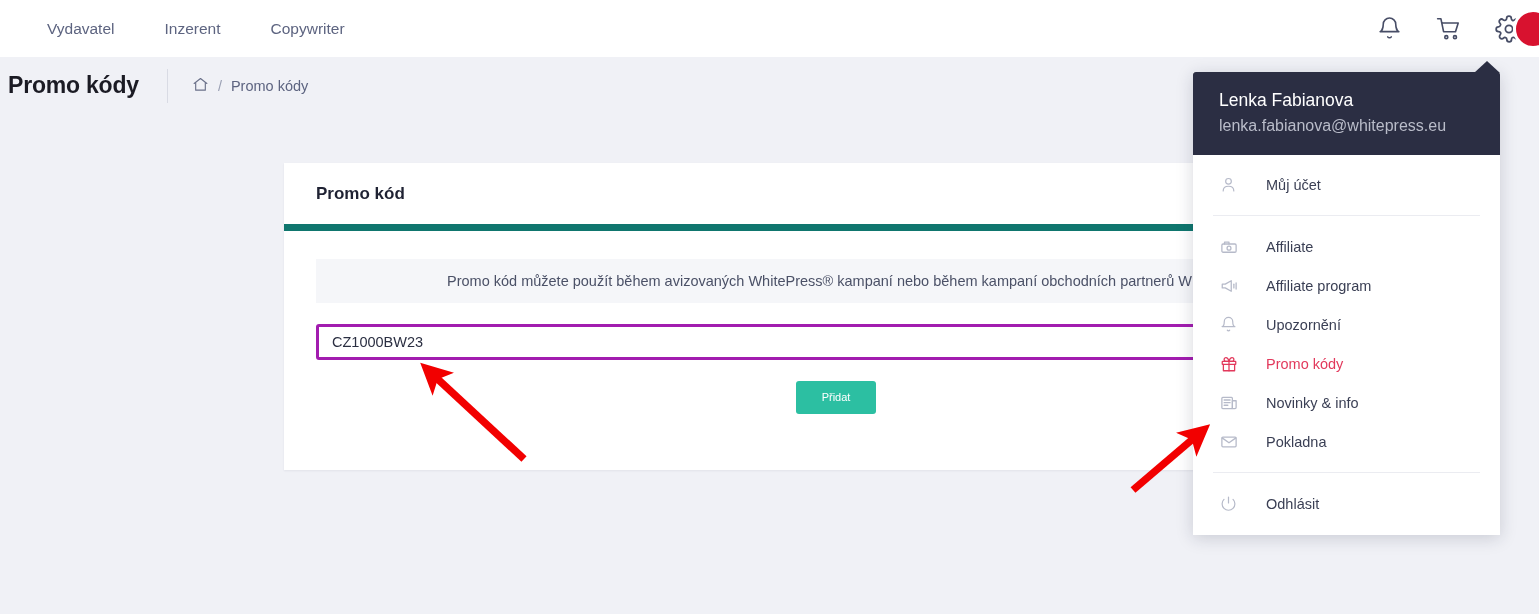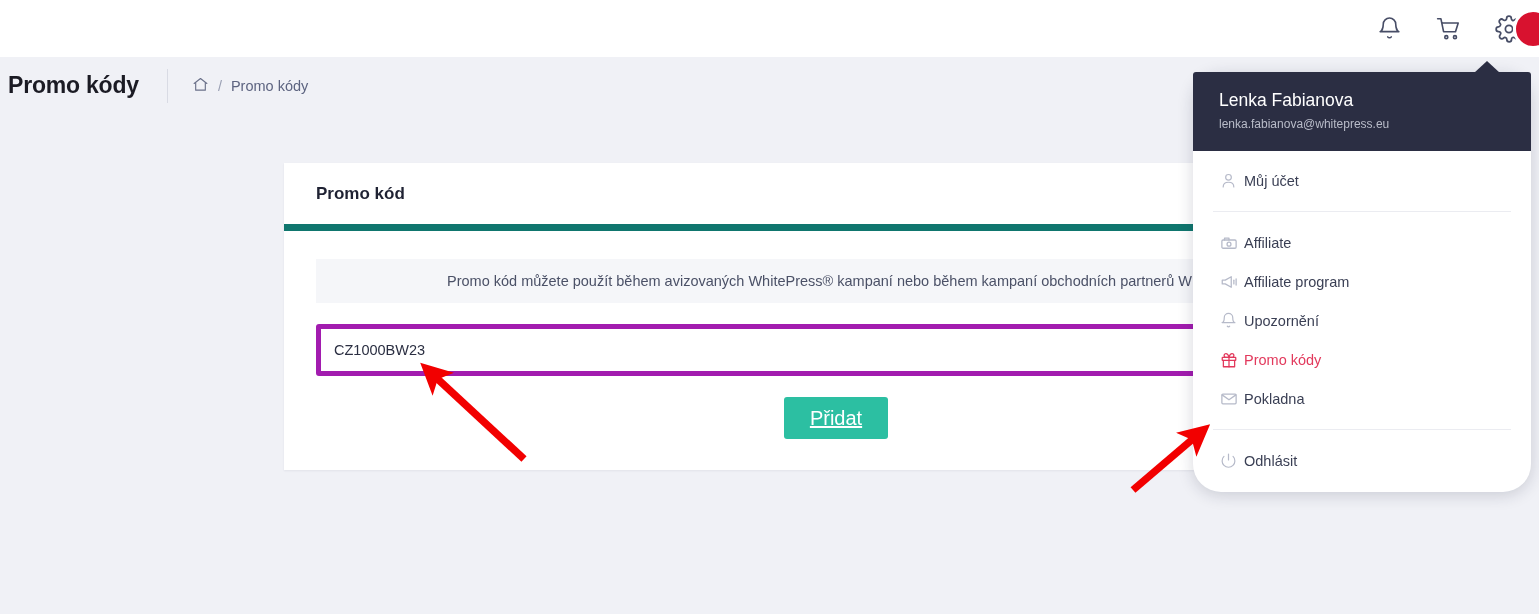--- a/index.html
+++ b/index.html
@@ -109,56 +109,54 @@
     font-size: 14.5px;
     color: #4b5167;
     padding: 0 14px;
     white-space: nowrap;
     overflow: hidden;
   }
 
   .field-row { margin-top: 21px; }
   .promo-input {
     width: 100%;
-    height: 52px;
-    border: 5px solid #a21caf;
+    height: 36px;
+    border: 3px solid #a21caf;
     border-radius: 3px;
     outline: none;
     padding: 0 13px;
     font-size: 14.5px;
     font-family: "Liberation Sans", sans-serif;
     color: #2b2f42;
     background: #ffffff;
   }
   .btn-row {
     margin-top: 21px;
     display: flex; justify-content: center;
   }
   .btn-add {
     background: #2cbfa2;
     color: #ffffff;
     border: none;
     border-radius: 3px;
-    font-size: 20px;
+    font-size: 11px;
     font-family: "Liberation Sans", sans-serif;
     padding: 11px 26px;
     cursor: pointer;
     line-height: 1;
-    text-decoration: underline;
   }
 
   
   .dropdown {
     position: absolute;
     left: 1193px; top: 72px;
-    width: 338px;
+    width: 307px;
     background: #ffffff;
     box-shadow: 0 3px 16px rgba(30,35,60,.18);
     z-index: 40;
-    border-radius: 28px;
   }
   .dd-notch {
     position: absolute;
     left: 281px; top: -11px;
     width: 0; height: 0;
     border-left: 13px solid transparent;
     border-right: 13px solid transparent;
     border-bottom: 12px solid #2b2e43;
   }
   .dd-head {
@@ -166,29 +164,29 @@
     padding: 18px 26px 20px 26px;
     border-radius: 3px 3px 0 0;
   }
   .dd-name {
     color: #ffffff;
     font-size: 17.5px;
     margin-bottom: 6px;
   }
   .dd-mail {
     color: #b9bcc9;
-    font-size: 12px;
+    font-size: 16px;
   }
   .dd-list { padding: 10px 0 12px 0; }
   .dd-item {
     display: flex; align-items: center;
     height: 39px;
     padding: 0 26px;
     cursor: pointer;
-    gap: 6px;
+    gap: 28px;
   }
   .dd-item .dd-ico {
     width: 19px; height: 19px;
     display: flex; align-items: center; justify-content: center;
     color: #b6bac9;
     flex: 0 0 19px;
   }
   .dd-item .dd-label {
     font-size: 14.5px;
     color: #3a3f54;
@@ -209,20 +207,25 @@
     pointer-events: none;
     z-index: 60;
   }
 </style>
 </head>
 <body>
 
 <div id="root">
 
   <div class="topbar">
+    <nav class="topnav">
+      <div class="topnav-item">Vydavatel</div>
+      <div class="topnav-item">Inzerent</div>
+      <div class="topnav-item">Copywriter</div>
+    </nav>
 
     <div class="topbar-icons">
       <div class="ticon">
         <svg width="25" height="25" viewBox="0 0 24 24" fill="none" stroke="#474d66" stroke-width="1.5" stroke-linecap="round" stroke-linejoin="round">
           <path d="M18 8a6 6 0 1 0-12 0c0 6-3 7-3 7h18s-3-1-3-7"></path>
           <path d="M10.3 20a2 2 0 0 0 3.4 0"></path>
         </svg>
       </div>
       <div class="ticon">
         <svg width="26" height="26" viewBox="0 0 24 24" fill="none" stroke="#474d66" stroke-width="1.5" stroke-linecap="round" stroke-linejoin="round">
@@ -331,20 +334,30 @@
             <rect x="3" y="8.5" width="18" height="4" rx="0.6"></rect>
             <path d="M4.5 12.5V21h15v-8.5"></path>
             <path d="M12 8.5V21"></path>
             <path d="M12 8.5S10.6 3.5 8 3.5a2.3 2.3 0 0 0 0 5z"></path>
             <path d="M12 8.5s1.4-5 4-5a2.3 2.3 0 0 1 0 5z"></path>
           </svg>
         </span>
         <span class="dd-label">Promo kódy</span>
       </div>
 
+      <div class="dd-item">
+        <span class="dd-ico">
+          <svg width="18" height="18" viewBox="0 0 24 24" fill="none" stroke="currentColor" stroke-width="1.7" stroke-linecap="round" stroke-linejoin="round">
+            <rect x="2.5" y="4.5" width="14" height="15" rx="1.2"></rect>
+            <path d="M16.5 9h5v9a1.5 1.5 0 0 1-1.5 1.5h-3.5z"></path>
+            <path d="M5.5 8h8M5.5 11.5h8M5.5 15h5"></path>
+          </svg>
+        </span>
+        <span class="dd-label">Novinky &amp; info</span>
+      </div>
 
       <div class="dd-item">
         <span class="dd-ico">
           <svg width="18" height="18" viewBox="0 0 24 24" fill="none" stroke="currentColor" stroke-width="1.7" stroke-linecap="round" stroke-linejoin="round">
             <rect x="2.5" y="5.5" width="19" height="13" rx="1.4"></rect>
             <path d="M2.8 6.5 12 13l9.2-6.5"></path>
           </svg>
         </span>
         <span class="dd-label">Pokladna</span>
       </div>

